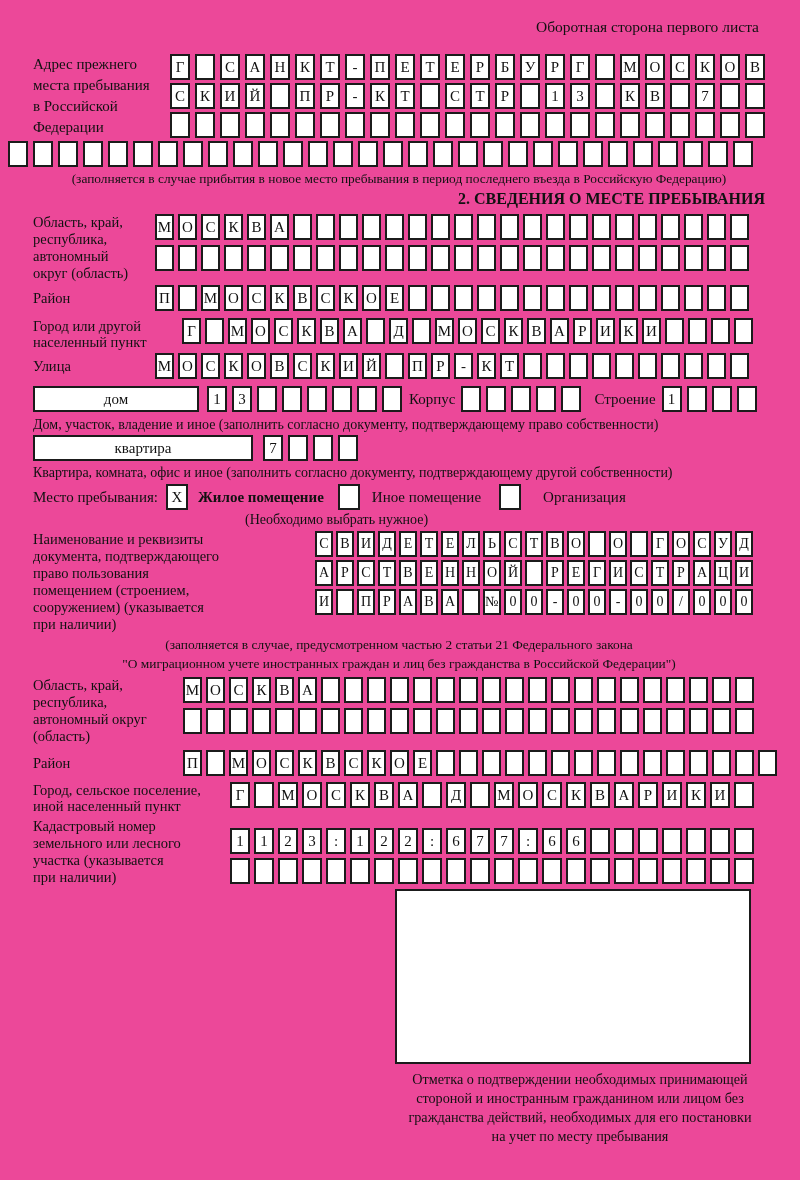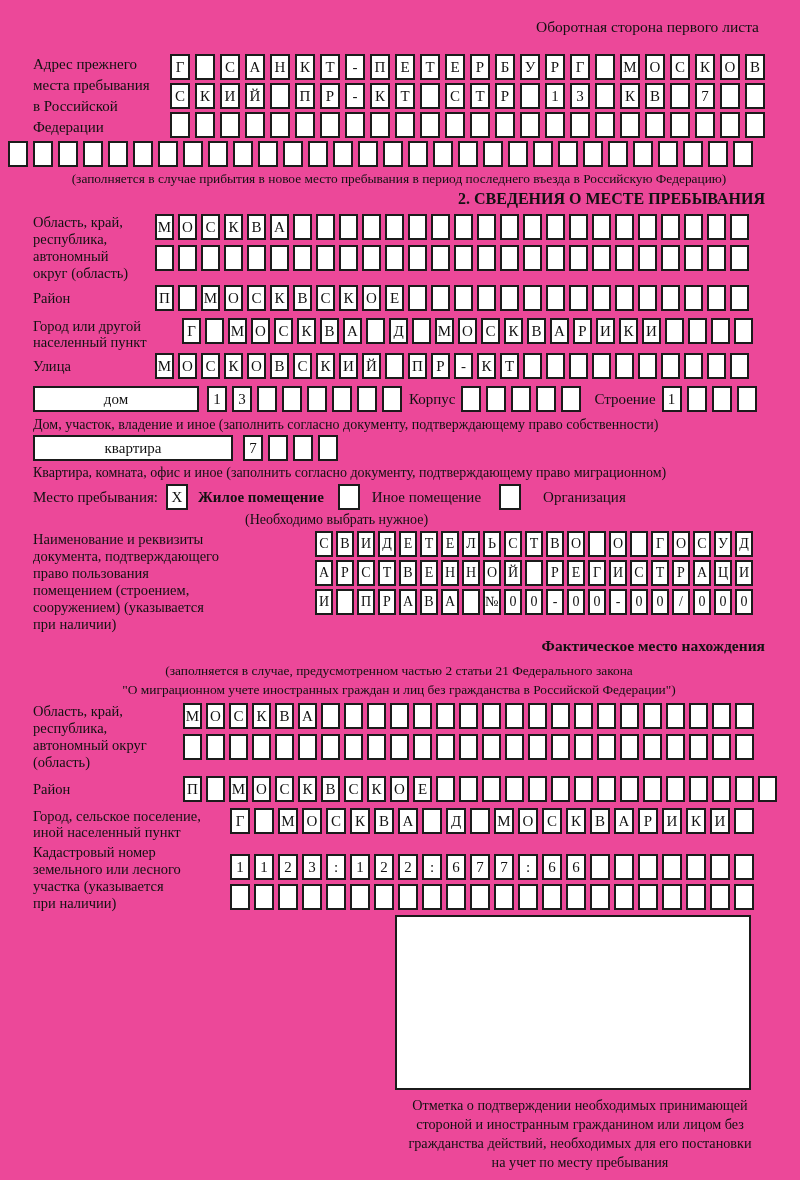--- a/index.html
+++ b/index.html
@@ -363,29 +363,29 @@
     <div class="cellrow" style="margin-bottom:0;">
         <span class="cell">1</span>
         <span class="cell"></span>
         <span class="cell"></span>
         <span class="cell"></span>
       </div>
   </div>
   <div class="note-left">Дом, участок, владение и иное (заполнить согласно документу, подтверждающему право собственности)</div>
 
   <div style="display:flex;align-items:flex-start;margin-bottom:3px;margin-top:2px;">
-    <div class="labelbox" style="width:200px;">квартира</div>
+    <div class="labelbox" style="width:220px;">квартира</div>
     <div class="cellrow" style="margin-left:10px;margin-bottom:0;">
         <span class="cell">7</span>
         <span class="cell"></span>
         <span class="cell"></span>
         <span class="cell"></span>
       </div>
   </div>
-  <div class="note-left" style="margin-bottom:3px;">Квартира, комната, офис и иное (заполнить согласно документу, подтверждающему право миграционном)</div>
+  <div class="note-left" style="margin-bottom:3px;">Квартира, комната, офис и иное (заполнить согласно документу, подтверждающему другой собственности)</div>
 
   <div style="display:flex;align-items:center;margin-bottom:2px;">
     <span style="font-size:15px;">Место пребывания:</span>
     <span class="cb" style="margin-left:8px;">X</span>
     <span style="font-size:15px;margin-left:10px;font-weight:bold;">Жилое помещение</span>
     <span class="cb" style="margin-left:14px;"></span>
     <span style="font-size:15px;margin-left:12px;">Иное помещение</span>
     <span class="cb" style="margin-left:18px;"></span>
     <span style="font-size:15px;margin-left:22px;">Организация</span>
   </div>
@@ -466,21 +466,20 @@
           <span class="cell">0</span>
           <span class="cell">0</span>
           <span class="cell">/</span>
           <span class="cell">0</span>
           <span class="cell">0</span>
           <span class="cell">0</span>
         </div>
     </div>
   </div>
 
-  <div class="h-center" style="margin-top:4px;font-size:15.5px;">Фактическое место нахождения</div>
   <div class="note-center" style="line-height:19px;margin-bottom:4px;">
       <div>(заполняется в случае, предусмотренном частью 2 статьи 21 Федерального закона</div>
       <div>"О миграционном учете иностранных граждан и лиц без гражданства в Российской Федерации")</div>
     </div>
 
   <div class="field" style="margin-bottom:5px;">
     <div class="flabel" style="width:150px;">
         <div>Область, край,</div>
         <div>республика,</div>
         <div>автономный округ</div>

